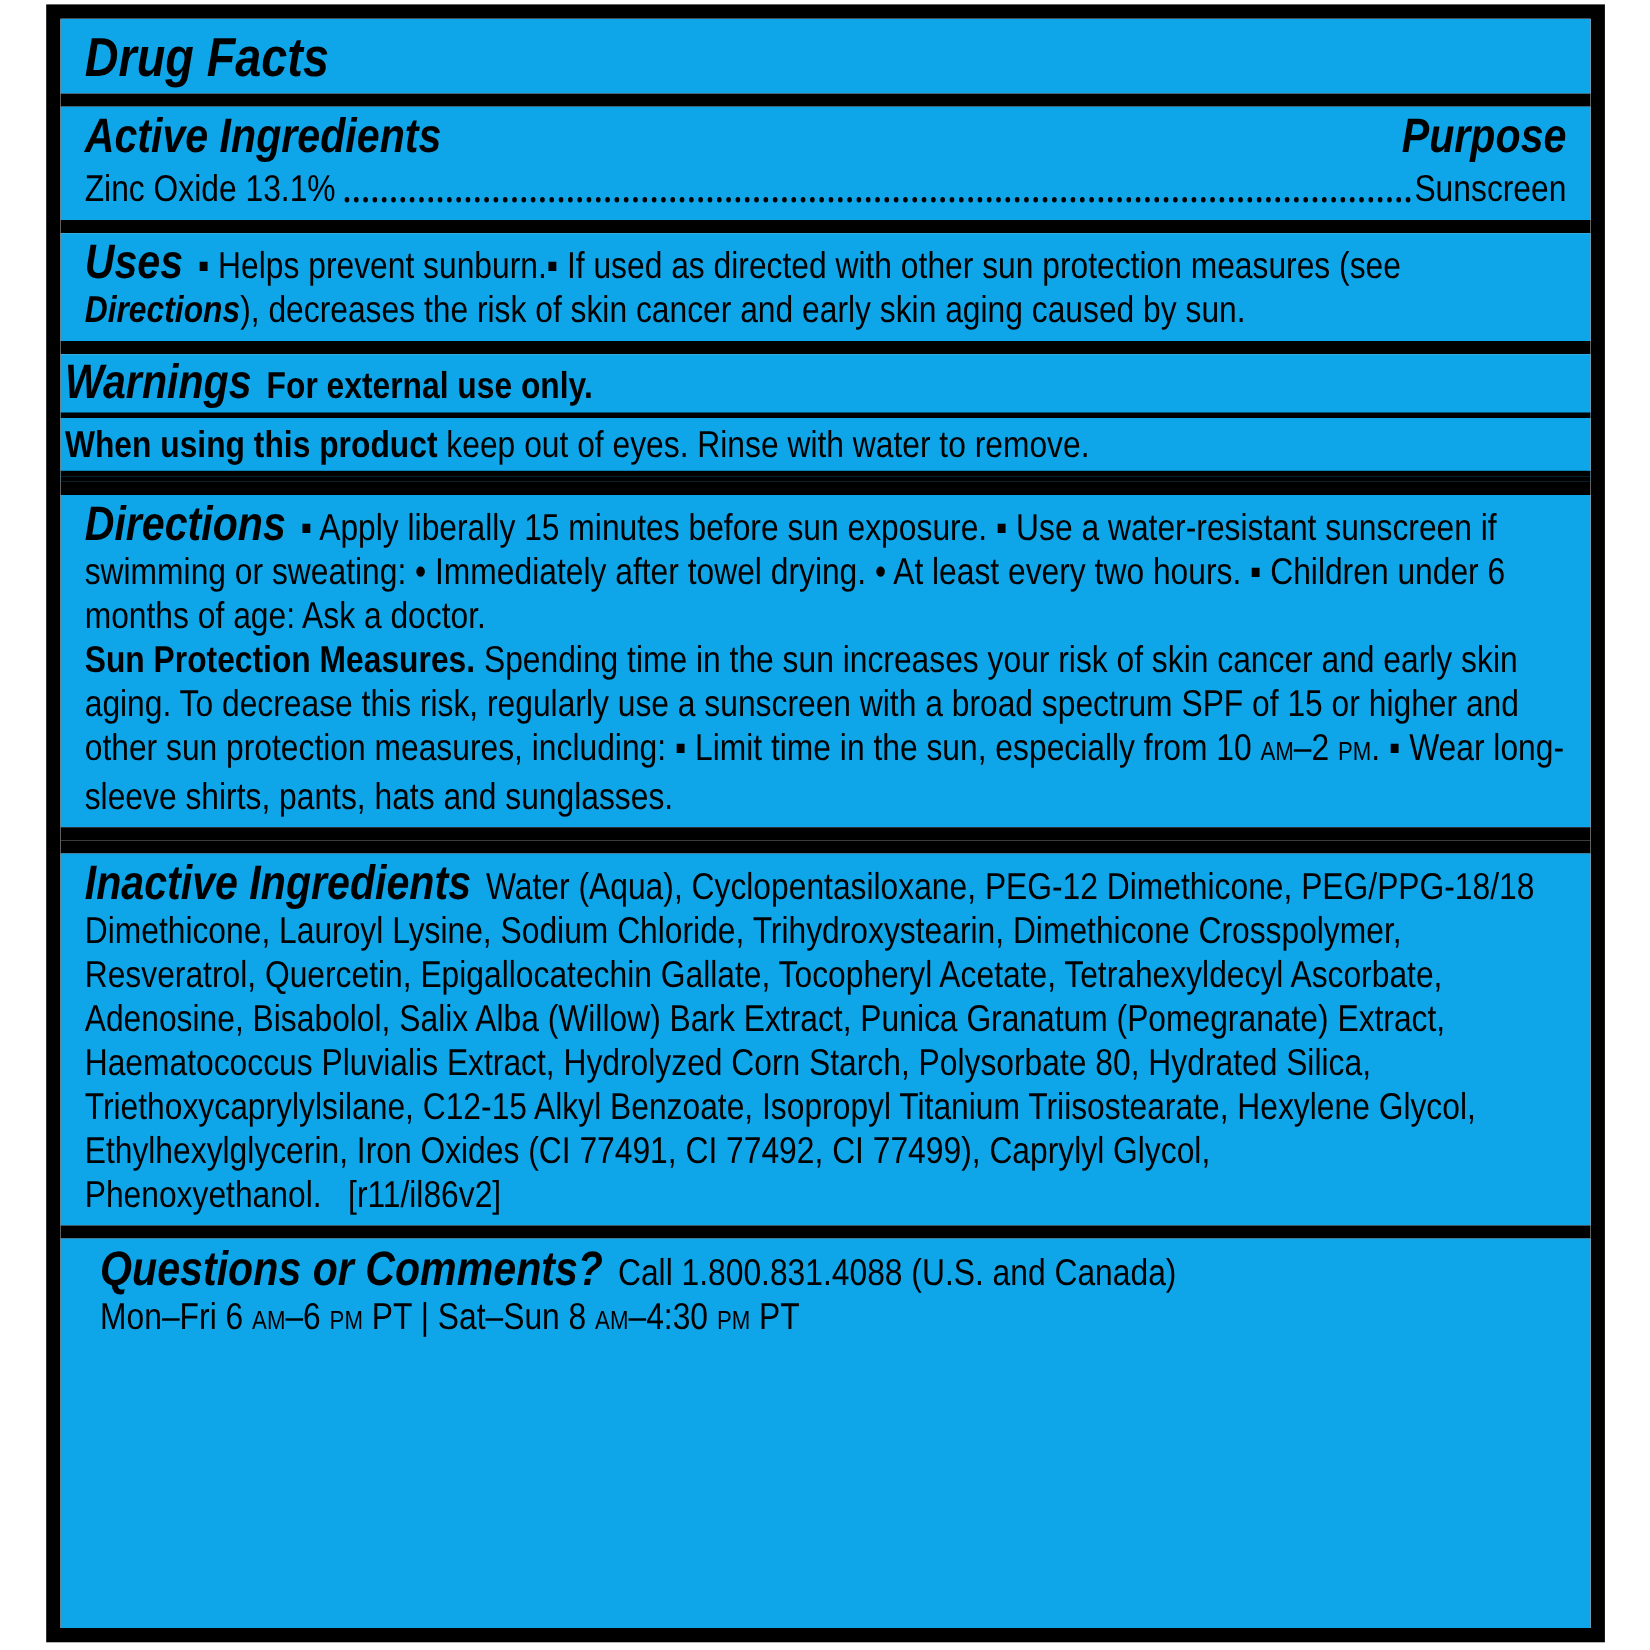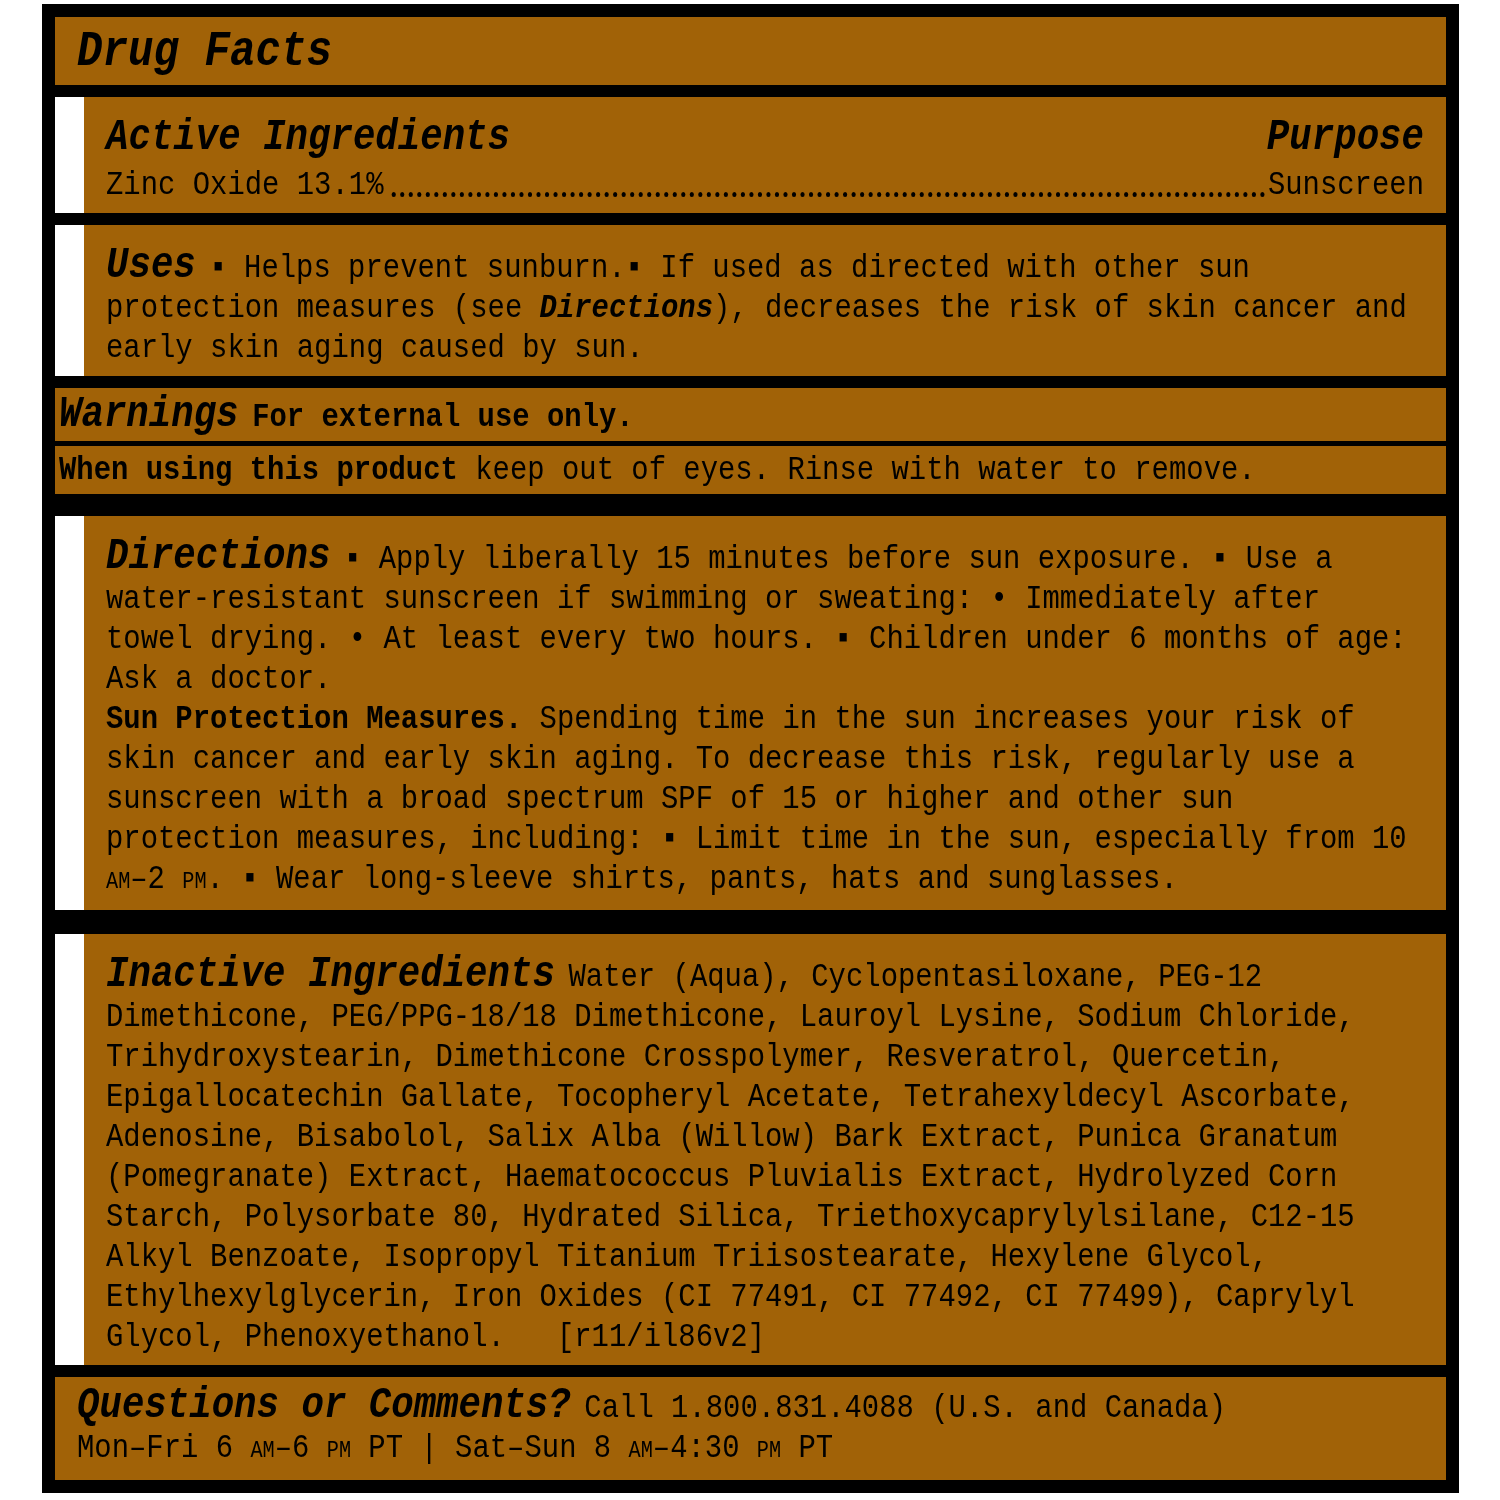--- a/index.html
+++ b/index.html
@@ -9,35 +9,35 @@
     font-family:"Liberation Sans", sans-serif; color:#000;
     -webkit-font-smoothing:antialiased;
   }
   .label {
     position:absolute; left:42px; top:4px; width:1417px; height:1489px;
     border:13px solid #000; background:#fff;
     display:flex; flex-direction:column; overflow:hidden;
   }
   .sep  { height:12px; background:#000; flex:none; }
   .rule { height:5px;  background:#000; flex:none; }
-  .sec  { background:#a16207; flex:none;font-family:Liberation Mono, monospace; }
-  .pad  { padding:18px 22px 8px;margin-left:29px; }
+  .sec  { background:#0ea5e9; flex:none; }
+  .pad  { padding:5px 22px 8px; }
   
   .cx { width:117.647%; transform:scaleX(0.85); transform-origin:0 0; }
   .para { font-size:34px; line-height:40px; color:#000; }
   .h1 { font-weight:bold; font-style:italic; font-size:50px; line-height:54px; }
   .h2 { font-weight:bold; font-style:italic; font-size:44px; line-height:44px; }
   .hsp { margin-right:16px; }
   .row { display:flex; align-items:baseline; }
   .push { margin-left:auto; }
   .leader-row { align-items:flex-end; margin-top:6px; }
   .leader { flex:1 1 auto; min-width:40px; border-bottom:5px dotted #000; margin:0 3px 8px 10px; }
   .wrow { padding:4px 4px; }
   .s-title { padding:8px 22px 6px; }
-  .s-questions { flex:1 1 auto; padding:6px 22px 8px; }
+  .s-questions { flex:1 1 auto; padding:6px 36px 8px; }
   
   .rt-n  { }
   .rt-b  { font-weight:bold; }
   .rt-bi { font-weight:bold; font-style:italic; }
   .rt-sc { font-size:0.70em; }
 </style>
 </head>
 <body>
 
 <div class="label">

